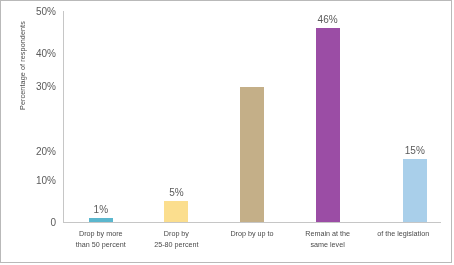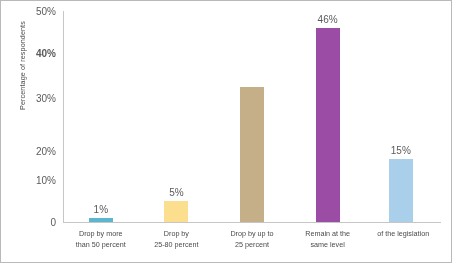--- a/index.html
+++ b/index.html
@@ -98,59 +98,58 @@
 
   <div id="ylabel">Percentage of respondents</div>
 
   <div id="plot">
     <div id="axis-v"></div>
     <div id="axis-h"></div>
     <div id="yticks">
         <div class="ytick" style="top: 211px;">0</div>
         <div class="ytick" style="top: 168.8px;">10%</div>
         <div class="ytick" style="top: 140px;">20%</div>
-        <div class="ytick" style="top: 87px;">30%</div>
-        <div class="ytick" style="top: 42.2px; font-weight: bold;">40%</div>
+        <div class="ytick" style="top: 75px;">30%</div>
+        <div class="ytick" style="top: 42.2px;">40%</div>
         <div class="ytick" style="top: 0px;">50%</div>
       </div>
     <div id="bars">
         <div class="col" style="left: 0px;">
           <div class="bar" style="height: 4.22px; background: rgb(91, 183, 206);"></div>
           <div class="dlabel" style="bottom: 7.22px;">1%</div>
         </div>
         <div class="col" style="left: 75.6px;">
           <div class="bar" style="height: 21.1px; background: rgb(251, 222, 142);"></div>
           <div class="dlabel" style="bottom: 24.1px;">5%</div>
         </div>
         <div class="col" style="left: 151.2px;">
           <div class="bar" style="height: 135.04px; background: rgb(196, 175, 136);"></div>
         </div>
         <div class="col" style="left: 226.8px;">
           <div class="bar" style="height: 194.12px; background: rgb(155, 77, 165);"></div>
           <div class="dlabel" style="bottom: 197.12px;">46%</div>
         </div>
-        <div class="col" style="left: 300px;">
+        <div class="col" style="left: 314px;">
           <div class="bar" style="height: 63.3px; background: rgb(169, 207, 234);"></div>
           <div class="dlabel" style="bottom: 66.3px;">15%</div>
         </div>
       </div>
   </div>
 
   <div id="cats">
       <div class="cat">
         <span>Drop by more</span>
         <span>than 50 percent</span>
       </div>
       <div class="cat">
         <span>Drop by</span>
         <span>25-80 percent</span>
       </div>
       <div class="cat">
         <span>Drop by up to</span>
-        <span>25 percent</span>
       </div>
       <div class="cat">
         <span>Remain at the</span>
         <span>same level</span>
       </div>
       <div class="cat">
         <span>of the legislation</span>
       </div>
     </div>
 

